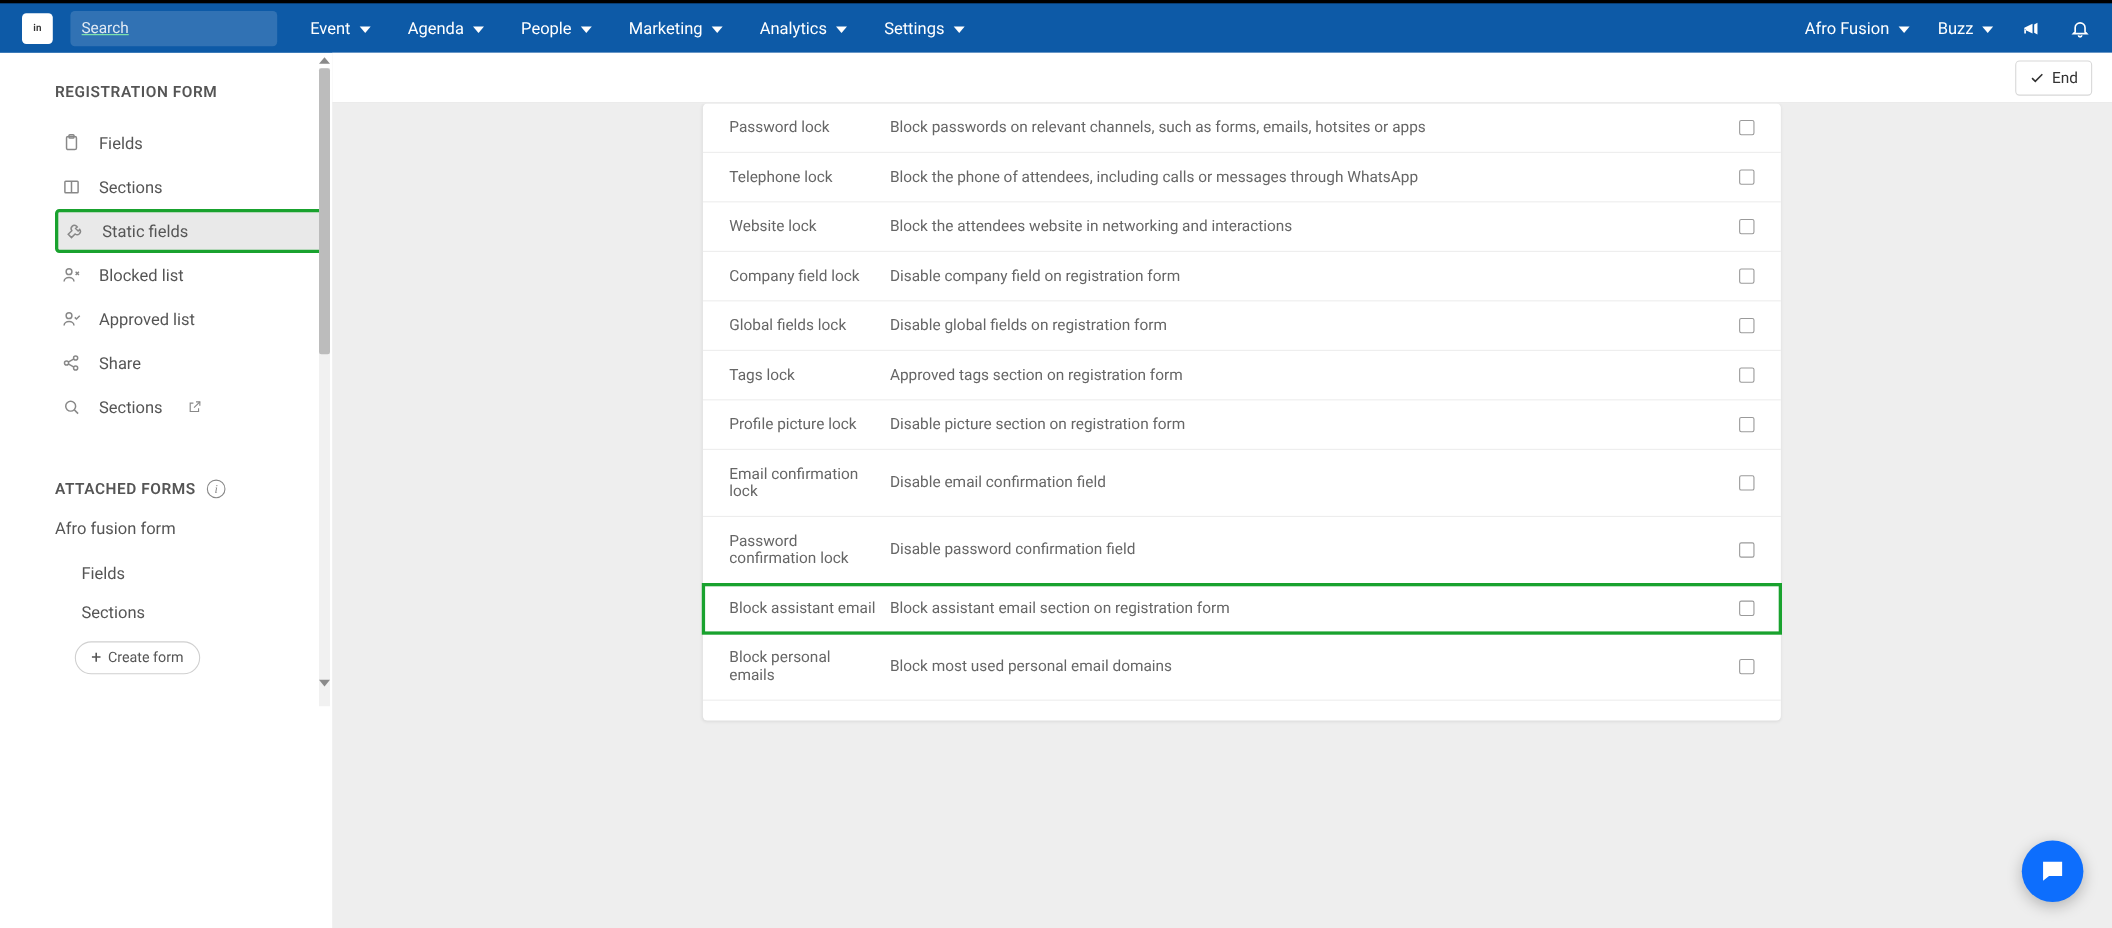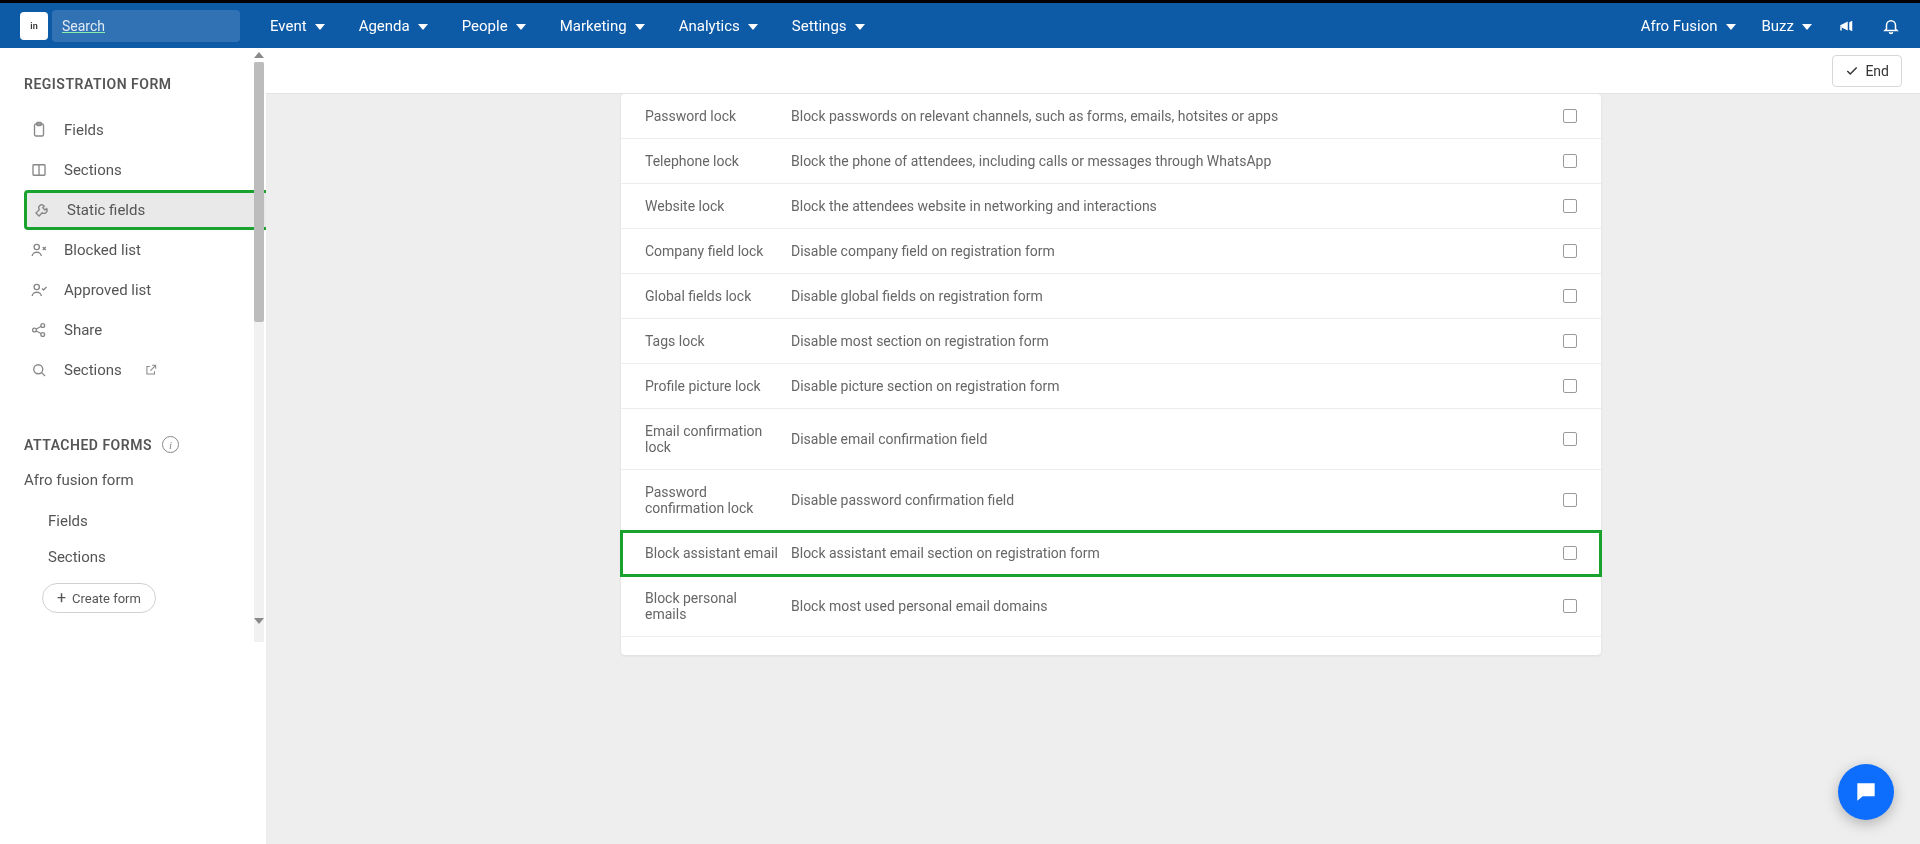--- a/index.html
+++ b/index.html
@@ -1,32 +1,32 @@
 <!DOCTYPE html>
 <html><head>
 <meta charset="utf-8">
 <style>
   * { margin:0; padding:0; box-sizing:border-box; font-family:-apple-system,BlinkMacSystemFont,"Segoe UI",Roboto,Helvetica,Arial,sans-serif; }
   body { width:1920px; height:844px; overflow:hidden; background:#fff; color:#303030; position:relative; }
 
   
   .topnav { height:48px; background:#0d5aa7; display:flex; align-items:center; padding:0 20px; color:#fff; font-size:15px; border-top:3px solid #000; }
-  .logo { width:28px; height:28px; background:#fff; border-radius:4px; margin-right:4px; display:flex; align-items:center; justify-content:center; font-size:9px; color:#333; font-weight:600; }
+  .logo { width:28px; height:28px; background:#fff; border-radius:4px; margin-right:16px; display:flex; align-items:center; justify-content:center; font-size:9px; color:#333; font-weight:600; }
   .searchbox { width:188px; height:32px; background:rgba(255,255,255,0.15); border-radius:4px; display:flex; align-items:center; padding:0 10px; margin-right:30px; }
   .searchbox input { flex:1; background:transparent; border:none; outline:none; color:#86efac; font-size:14px;text-decoration:underline; }
   .searchbox input::placeholder { color:rgba(255,255,255,0.85); }
   .navmenu { display:flex; gap:34px; }
   .navitem { display:flex; align-items:center; gap:8px; cursor:pointer;justify-content:center; }
   .chev { width:0; height:0; border-left:5px solid transparent; border-right:5px solid transparent; border-top:6px solid #fff; margin-top:2px; }
   .navright { margin-left:auto; display:flex; align-items:center; gap:26px; }
   .icon-announce, .icon-bell { width:18px; height:18px; }
 
   
   .layout { display:flex; height:calc(844px - 48px); }
-  .sidebar-wrap { width:266px; position:relative; }
+  .sidebar-wrap { width:302px; position:relative;padding-left:26px; }
   .sidebar { width:296px; height:100%; overflow-y:auto; padding:28px 24px 24px 24px; }
   .sidebar::-webkit-scrollbar { width:0; }
   .vscroll-track { position:absolute; right:2px; top:0; width:10px; height:580px; background:#f1f1f1; }
   .vscroll-thumb { position:absolute; top:0; left:0; width:10px; height:260px; background:#bcbcbc; border-radius:2px; }
   .vscroll-up, .vscroll-down { position:absolute; right:0; width:14px; height:14px; display:flex; align-items:center; justify-content:center; }
   .vscroll-up { top:0; } .vscroll-down { top:566px; }
   .tri-up { width:0;height:0;border-left:5px solid transparent;border-right:5px solid transparent;border-bottom:6px solid #8a8a8a; }
   .tri-down { width:0;height:0;border-left:5px solid transparent;border-right:5px solid transparent;border-top:6px solid #8a8a8a; }
 
   .side-heading { font-size:14px; font-weight:600; letter-spacing:.5px; color:#555; margin-bottom:18px; }
@@ -257,21 +257,21 @@
           </div>
           <div class="row">
             <div class="c1">Global fields lock</div>
             <div class="c2">Disable global fields on registration form</div>
             <div class="c3">
               <div class="cbox"></div>
             </div>
           </div>
           <div class="row">
             <div class="c1">Tags lock</div>
-            <div class="c2">Disable most section on registration form</div>
+            <div class="c2">Approved tags section on registration form</div>
             <div class="c3">
               <div class="cbox"></div>
             </div>
           </div>
           <div class="row">
             <div class="c1">Profile picture lock</div>
             <div class="c2">Disable picture section on registration form</div>
             <div class="c3">
               <div class="cbox"></div>
             </div>

